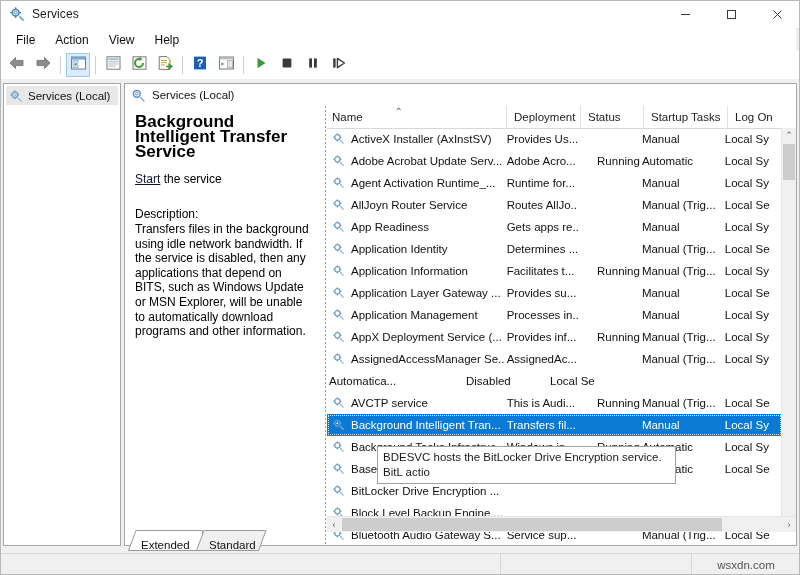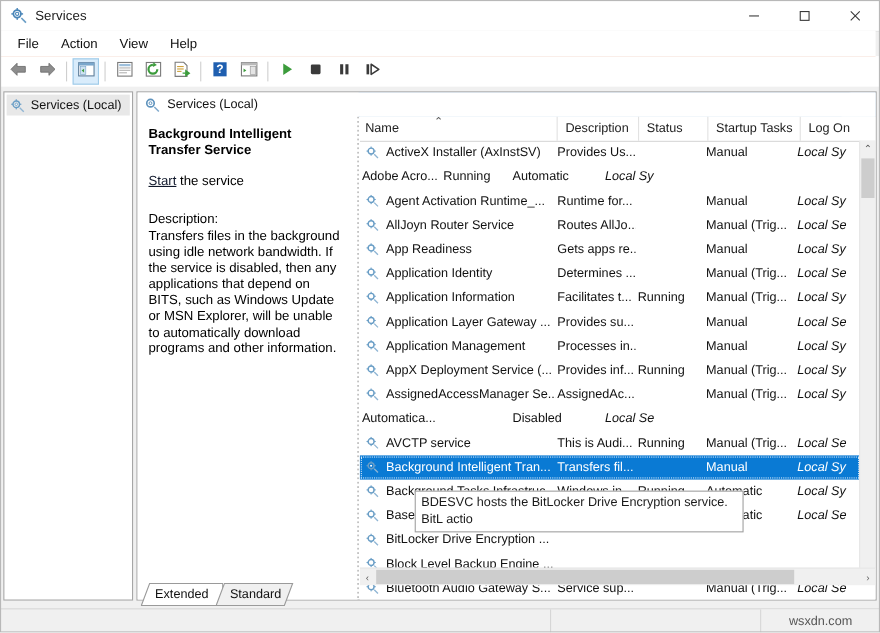--- a/index.html
+++ b/index.html
@@ -115,21 +115,21 @@
     border-top-left-radius: 9px;
   }
 
   
   .details {
     position: absolute; left: 0; top: 22px; width: 200px; height: 441px;
     background: #ffffff;
     padding: 8px 10px 0 10px; box-sizing: border-box;
   }
   .det-title {
-    font-size: 12px; font-weight: bold; color: #000; line-height: 15px;
+    font-size: 17px; font-weight: bold; color: #000; line-height: 15px;
     margin-bottom: 13px;
   }
   .det-link-line { font-size: 12px; color: #000; margin-bottom: 21px; }
   .det-link { color: #0f172a; text-decoration: underline; }
   .det-desc-label { font-size: 12px; color: #000; margin-bottom: 1px; }
   .det-desc { font-size: 12px; color: #000; line-height: 14.6px; }
 
   
   .dotted-div {
     position: absolute; left: 200px; top: 22px;
@@ -171,23 +171,23 @@
     outline: 1px dotted #d2e6f8; outline-offset: -2px;
   }
   .lv-row.selected .cell { color: #ffffff; }
   .cell {
     font-size: 11.5px; color: #111; box-sizing: border-box;
     overflow: hidden; white-space: nowrap; text-overflow: clip;
   }
   .c-name { width: 180px; display: flex; align-items: center; padding-left: 5px; }
   .c-name .nm { margin-left: 5px; }
   .c-desc { width: 74px; padding-left: 2px; }
-  .c-status { width: 63px; padding-left: 2px; }
+  .c-status { width: 63px; padding-left: 2px; text-align: right; }
   .c-startup { width: 84px; padding-left: 2px; }
-  .c-logon { width: 60px; padding-left: 2px; font-style: italic; }
+  .c-logon { width: 60px; padding-left: 2px; }
 
   
   .vscroll {
     position: absolute; right: 0; top: 22px; width: 14px; height: 402px;
     background: #f0f0f0; border-left: 1px solid #e6e6e6;
   }
   .vs-arrow {
     position: absolute; left: 0; width: 14px; height: 14px;
     display: flex; align-items: center; justify-content: center;
     color: #5a5a5a; font-size: 9px;
@@ -223,21 +223,21 @@
     overflow: hidden;
     z-index: 40;
   }
 
   
   .tabstrip {
     position: absolute; left: 124px; top: 530px; width: 673px; height: 21px;
   }
   .tab {
     position: absolute; top: 0; height: 21px;
-    display: flex; align-items: center;
+    display: flex; align-items: flex-end;
     font-size: 11.5px; color: #111;
     box-sizing: border-box;
   }
   .tab .tab-shape {
     position: absolute; left: 0; top: 0; height: 21px; width: 100%;
   }
   .tab-label { position: relative; z-index: 2; padding-left: 13px; }
 
   
   .statusbar {
@@ -491,21 +491,21 @@
       <div class="dotted-div"></div>
 
       <div class="listview">
 
         <div class="lv-header">
           <div class="lv-col c-name" style="width:180px">
             <span class="sortmark">⌃</span>
             <span>Name</span>
           </div>
           <div class="lv-col" style="width:74px">
-            <span>Description</span>
+            <span>Deployment</span>
           </div>
           <div class="lv-col" style="width:63px">
             <span>Status</span>
           </div>
           <div class="lv-col" style="width:84px">
             <span>Startup Tasks</span>
           </div>
           <div class="lv-col" style="width:68px;border-right:none">
             <span>Log On</span>
           </div>
@@ -526,20 +526,34 @@
                     <path d="M10.1 10.1 L14.3 14.3" stroke="#8fb5d4" stroke-width="1.5"></path>
                   </svg></span>
                 <span class="nm">ActiveX Installer (AxInstSV)</span>
               </div>
               <div class="cell c-desc">Provides Us...</div>
               <div class="cell c-status"></div>
               <div class="cell c-startup">Manual</div>
               <div class="cell c-logon">Local Sy</div>
             </div>
             <div class="lv-row">
+              <div class="cell c-name">
+                <span class="svc-icon"><svg width="13" height="13" viewBox="0 0 16 16">
+                    <circle cx="6.6" cy="6.6" r="3.3" fill="none" stroke="#6a9ec6" stroke-width="1.6"></circle>
+                    <circle cx="6.6" cy="6.6" r="1.2" fill="#ffffff"></circle>
+                    <g fill="#6a9ec6">
+                      <rect x="6" y="1.5" width="1.2" height="1.9"></rect>
+                      <rect x="6" y="9.9" width="1.2" height="1.9"></rect>
+                      <rect x="1.5" y="6" width="1.9" height="1.2"></rect>
+                      <rect x="9.9" y="6" width="1.9" height="1.2"></rect>
+                    </g>
+                    <path d="M10.1 10.1 L14.3 14.3" stroke="#8fb5d4" stroke-width="1.5"></path>
+                  </svg></span>
+                <span class="nm">Adobe Acrobat Update Serv...</span>
+              </div>
               <div class="cell c-desc">Adobe Acro...</div>
               <div class="cell c-status">Running</div>
               <div class="cell c-startup">Automatic</div>
               <div class="cell c-logon">Local Sy</div>
             </div>
             <div class="lv-row">
               <div class="cell c-name">
                 <span class="svc-icon"><svg width="13" height="13" viewBox="0 0 16 16">
                     <circle cx="6.6" cy="6.6" r="3.3" fill="none" stroke="#6a9ec6" stroke-width="1.6"></circle>
                     <circle cx="6.6" cy="6.6" r="1.2" fill="#ffffff"></circle>

